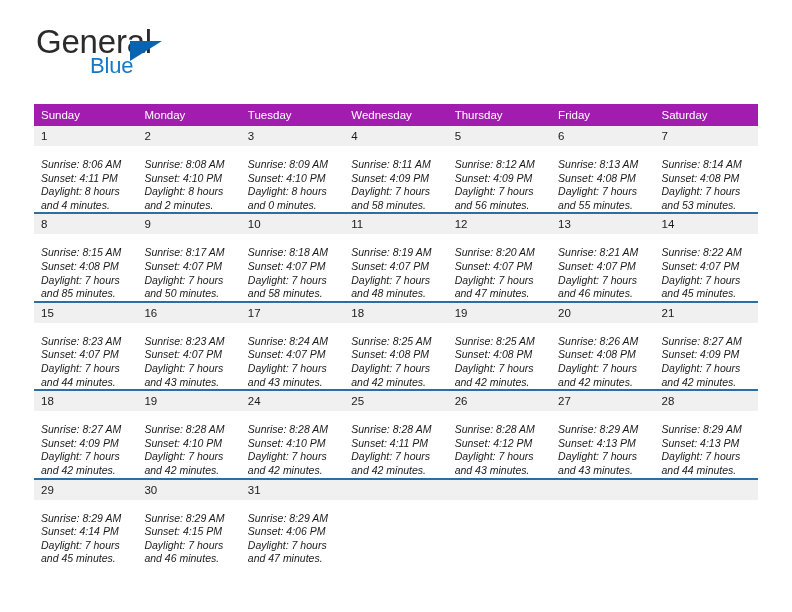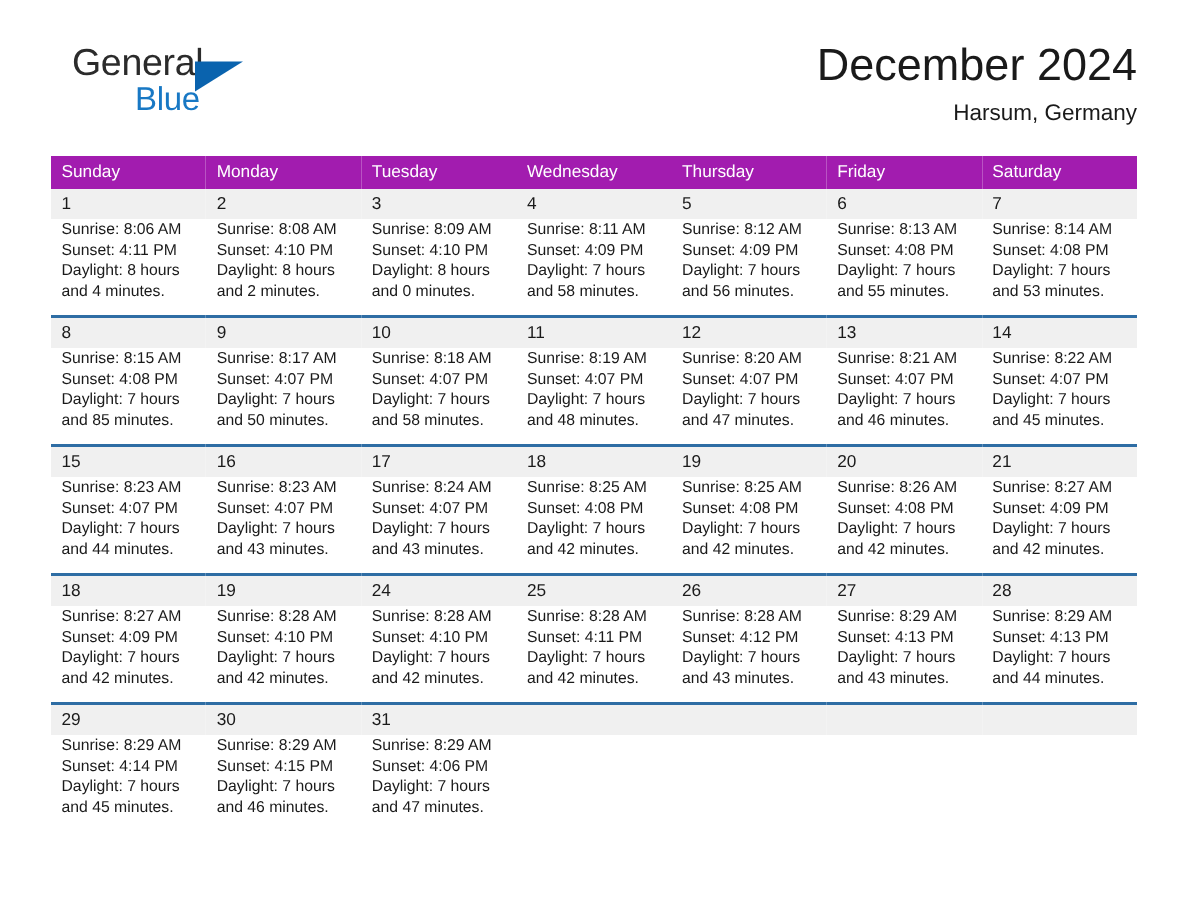--- a/index.html
+++ b/index.html
@@ -33,25 +33,24 @@
     position: absolute;
     left: 0;
     top: 0;
     width: 230px;
     height: 56px;
   }
   .logo-general {
     position: absolute;
     left: 2px;
     top: 0px;
-    font-size: 25px;
+    font-size: 33px;
     line-height: 28px;
     color: #2b2b2b;
     letter-spacing: -0.2px;
-    margin-left: 12px;
   }
   .logo-blue {
     position: absolute;
     left: 56px;
     top: 24px;
     font-size: 22px;
     line-height: 28px;
     color: #1878c4;
     letter-spacing: -0.2px;
   }
@@ -121,24 +120,25 @@
   }
   .daynum {
     background: #f0f0f0;
     font-size: 11.5px;
     line-height: 14px;
     color: #1a1a1a;
     padding: 3px 0 3px 7px;
     height: 14px;
   }
   .info {
-    padding: 1px 4px 0 7px;
+    padding: 12px 4px 0 7px;
     font-size: 10.5px;
     line-height: 13.6px;
     color: #1a1a1a;
+    font-style: italic;
   }
   .info div {
     white-space: nowrap;
   }
   .empty .daynum {
     background: #f0f0f0;
   }
 </style>
 </head>
 <body>
@@ -146,24 +146,20 @@
 <div class="page">
 
   <div class="top">
 
     <div class="logo">
       <span class="logo-general">General</span>
       <span class="logo-tri"></span>
       <span class="logo-blue">Blue</span>
     </div>
 
-    <div class="title-wrap">
-      <div class="month-title">December 2024</div>
-      <div class="location">Harsum, Germany</div>
-    </div>
 
   </div>
 
   <div class="calendar">
     <table class="cal-table">
       <thead class="cal-head">
         <tr>
           <th>Sunday</th>
           <th>Monday</th>
           <th>Tuesday</th>

